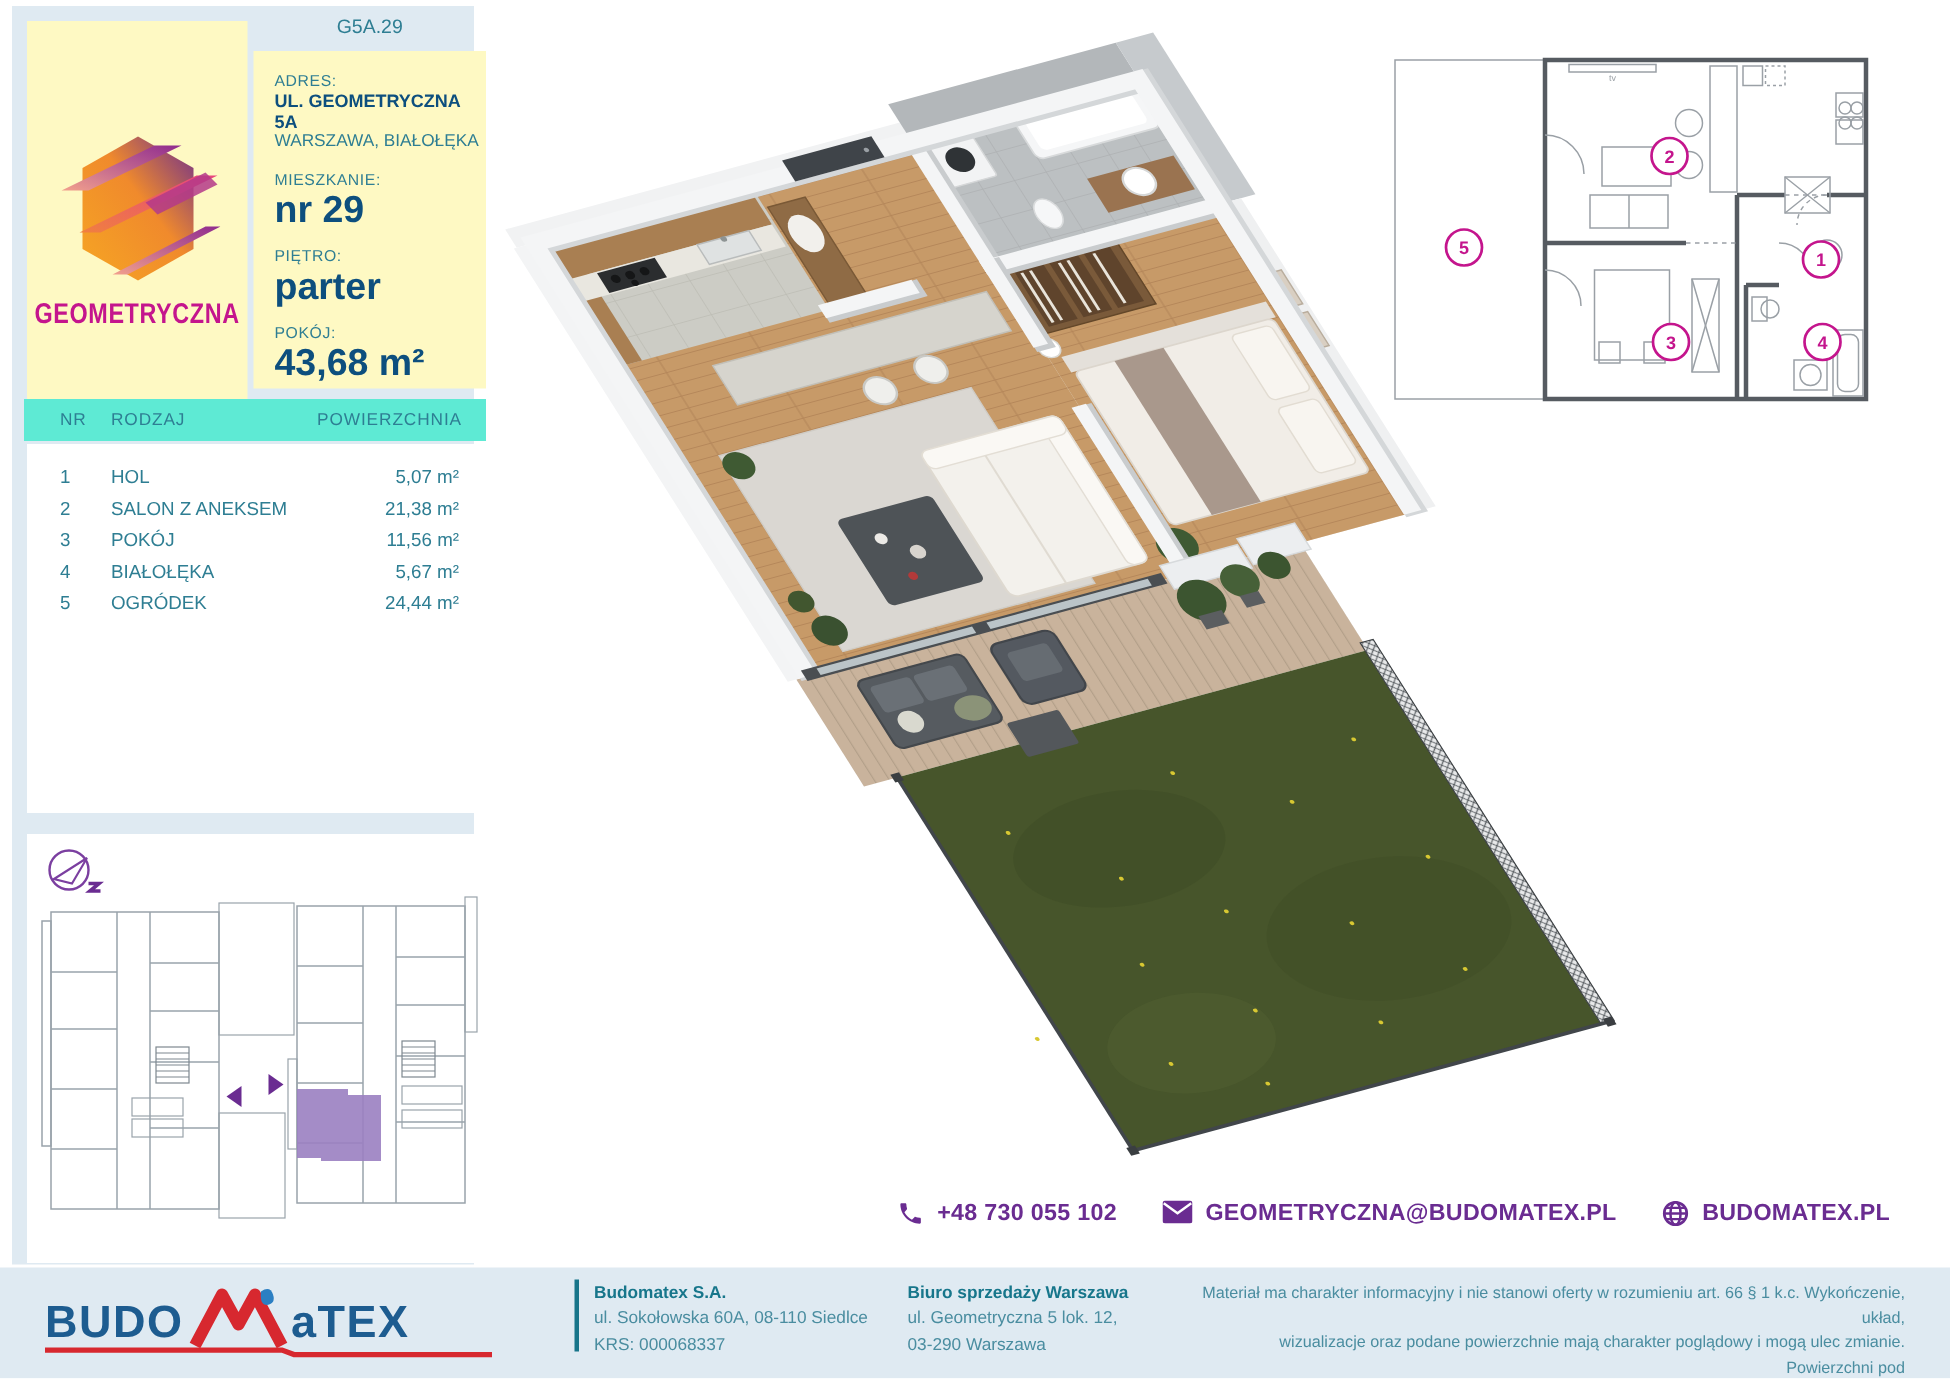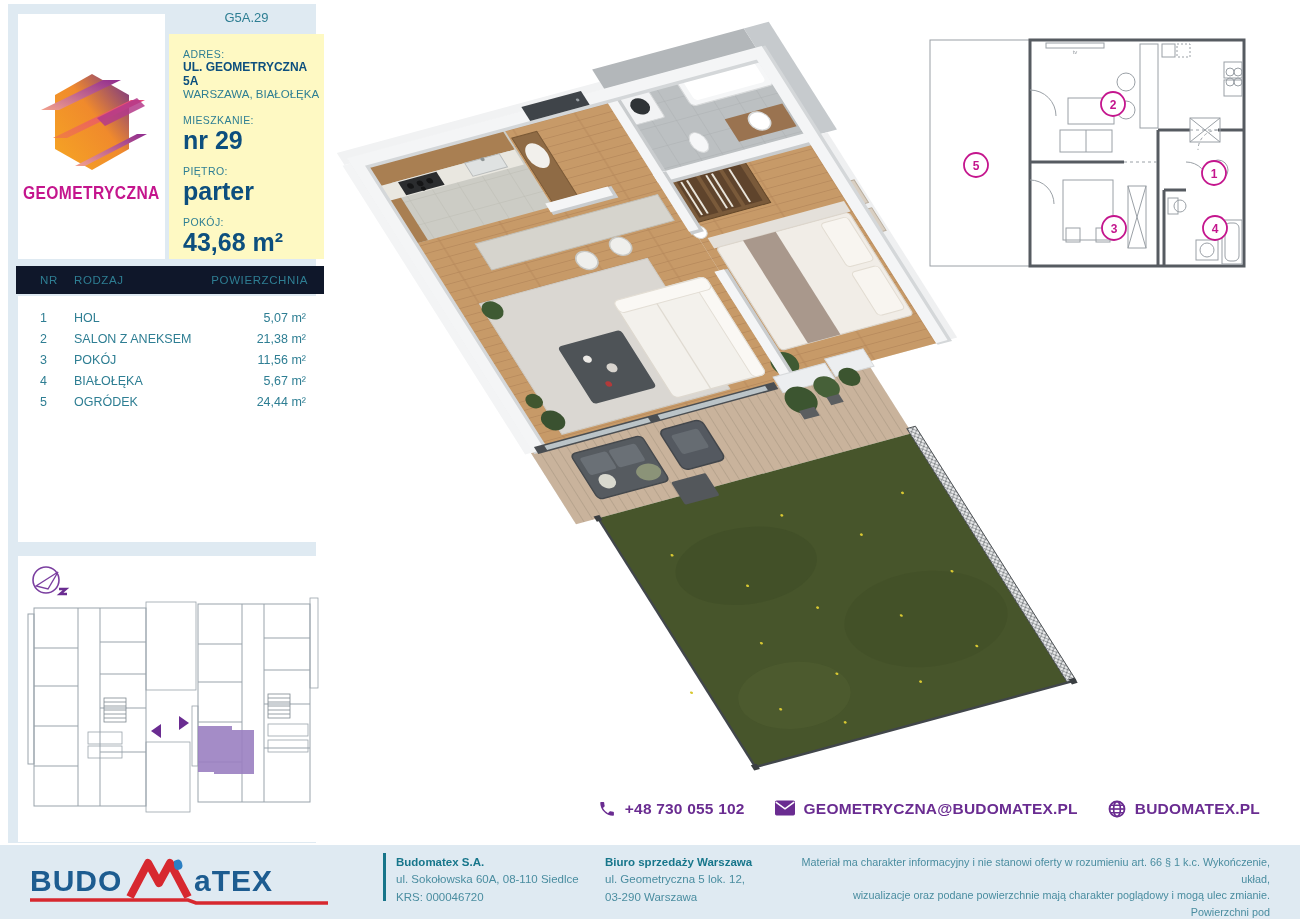--- a/index.html
+++ b/index.html
@@ -1,29 +1,29 @@
 <!DOCTYPE html>
 <html><head>
 <meta charset="utf-8">
 <style>
   * { margin:0; padding:0; box-sizing:border-box; }
   body { font-family:"Liberation Sans", sans-serif; background:#fff; }
   .page { position:relative; width:1300px; height:919px; background:#fff; overflow:hidden; }
 
   
   .left-col { position:absolute; left:8px; top:4px; width:308px; height:839px; background:#dfeaf2; }
-  .logo-box { position:absolute; left:10px; top:10px; width:147px; height:245px; background:#ffffff; display:flex; flex-direction:column; align-items:center; justify-content:center; gap:8px; }
+  .logo-box { position:absolute; left:10px; top:10px; width:147px; height:279px; background:#fef9c3; display:flex; flex-direction:column; align-items:center; justify-content:center; gap:8px; }
   .logo-text { color:#c4158d; font-weight:700; font-size:19px; letter-spacing:.5px; transform:scaleX(.82); white-space:nowrap; }
   .unit-code { position:absolute; left:161px; top:6px; width:155px; text-align:center; color:#2e7e93; font-size:13px; }
   .addr-box { position:absolute; left:161px; top:30px; width:155px; height:225px; background:#fef9c3; padding:14px 0 0 14px; }
   .lbl { color:#2e7e93; font-size:10.5px; letter-spacing:.4px; margin-top:9px; }
   .val-sm { color:#0d4f7e; font-weight:700; font-size:12px; }
   .val-md { color:#2e7e93; font-size:11.5px; }
   .val-big { color:#0d4f7e; font-weight:700; font-size:25px; line-height:1.15; }
-  .tbl-head { position:absolute; left:8px; top:262px; width:308px; height:28px; background:#0f172a; color:#2e7e93; font-size:11.5px; letter-spacing:.6px; display:flex; align-items:center; }
+  .tbl-head { position:absolute; left:8px; top:262px; width:308px; height:28px; background:#5eead4; color:#2e7e93; font-size:11.5px; letter-spacing:.6px; display:flex; align-items:center; }
   .tbl-head .h-nr { width:58px; padding-left:24px; }
   .tbl-head .h-rodzaj { flex:1; }
   .tbl-head .h-pow { padding-right:16px; }
   .tbl-body { position:absolute; left:10px; top:292px; width:304px; height:246px; background:#fff; padding-top:12px; }
   .tbl-row { display:flex; color:#2e7e93; font-size:12.5px; line-height:21px; }
   .tbl-row .c-nr { width:56px; padding-left:22px; }
   .tbl-row .c-rodzaj { flex:1; }
   .tbl-row .c-pow { width:86px; text-align:right; padding-right:16px; }
   .plans-box { position:absolute; left:10px; top:552px; width:304px; height:286px; background:#fff; }
 
@@ -477,21 +477,21 @@
       <text x="2" y="34" font-size="30" font-weight="bold" fill="#1d5c90" letter-spacing="1">BUDO</text>
       <path d="M102,40 L120,6 L131,26 L142,6 L160,40" fill="none" stroke="#d7282f" stroke-width="8" stroke-linejoin="round"></path>
       <path d="M146,4 q6,-4 8,2 q2,6 -4,7 q-5,0 -4,-9" fill="#2b7fc3"></path>
       <text x="166" y="34" font-size="30" font-weight="bold" fill="#1d5c90" letter-spacing="1">aTEX</text>
       <path d="M2,43 L160,43 L168,46 L300,46" fill="none" stroke="#d7282f" stroke-width="3.5"></path>
     </svg>
     <div class="f-div"></div>
     <div class="f-block f-company">
       <div class="f-name">Budomatex S.A.</div>
       <div>ul. Sokołowska 60A, 08-110 Siedlce</div>
-      <div>KRS: 000046720</div>
+      <div>KRS: 000068337</div>
     </div>
     <div class="f-block f-office">
       <div class="f-name">Biuro sprzedaży Warszawa</div>
       <div>ul. Geometryczna 5 lok. 12,</div>
       <div>03-290 Warszawa</div>
     </div>
     <div class="f-disclaimer">
       <div>Materiał ma charakter informacyjny i nie stanowi oferty w rozumieniu art. 66 § 1 k.c. Wykończenie, układ,</div>
       <div>wizualizacje oraz podane powierzchnie mają charakter poglądowy i mogą ulec zmianie. Powierzchni pod</div>
 

